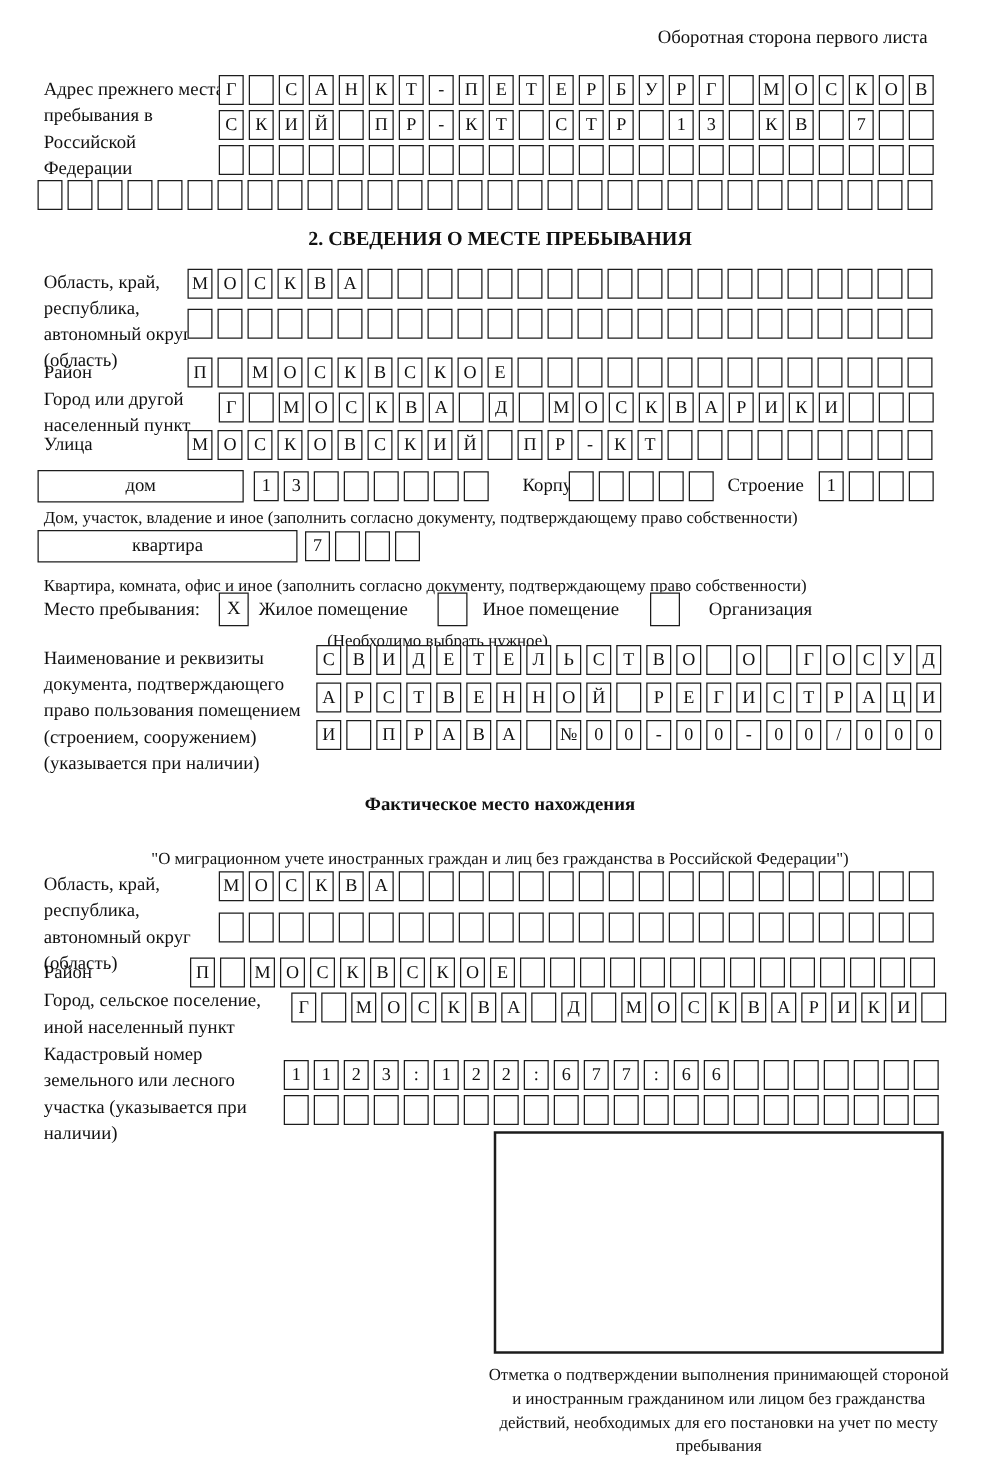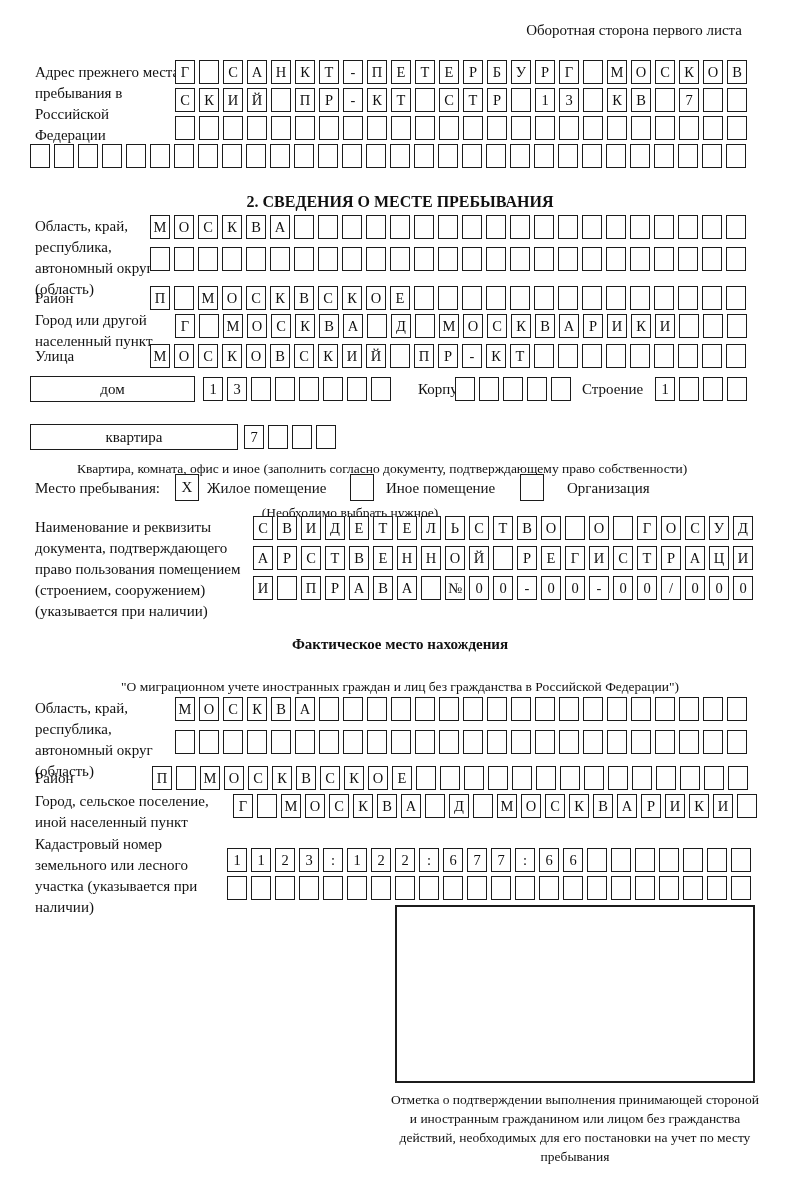--- a/index.html
+++ b/index.html
@@ -141,21 +141,21 @@
       <span class="cell"></span>
       <span class="cell"></span>
       <span class="cell"></span>
       <span class="cell"></span>
       <span class="cell"></span>
       <span class="cell"></span>
       <span class="cell"></span>
       <span class="cell"></span>
     </div>
 
-  <div class="abs title center" style="top:193px;">2. СВЕДЕНИЯ О МЕСТЕ ПРЕБЫВАНИЯ</div>
+  <div class="abs title center" style="top:183px;">2. СВЕДЕНИЯ О МЕСТЕ ПРЕБЫВАНИЯ</div>
 
   <div class="abs lbl" style="left:35px;top:216px;width:122px;">Область, край, республика, автономный округ (область)</div>
   <div class="abs row" style="left:150px;top:215px;">
       <span class="cell">М</span>
       <span class="cell">О</span>
       <span class="cell">С</span>
       <span class="cell">К</span>
       <span class="cell">В</span>
       <span class="cell">А</span>
       <span class="cell"></span>
@@ -311,29 +311,30 @@
       <span class="cell"></span>
       <span class="cell"></span>
     </div>
   <div class="abs lbl" style="left:582px;top:379px;">Строение</div>
   <div class="abs row" style="left:655px;top:377px;">
       <span class="cell">1</span>
       <span class="cell"></span>
       <span class="cell"></span>
       <span class="cell"></span>
     </div>
+  <div class="abs cap" style="left:35px;top:405px;">Дом, участок, владение и иное (заполнить согласно документу, подтверждающему право собственности)</div>
 
   <div class="abs wbox" style="left:30px;top:424px;width:208px;">квартира</div>
   <div class="abs row" style="left:244px;top:425px;">
       <span class="cell">7</span>
       <span class="cell"></span>
       <span class="cell"></span>
       <span class="cell"></span>
     </div>
-  <div class="abs cap" style="left:35px;top:460px;margin-left:42px;">Квартира, комната, офис и иное (заполнить согласно документу, подтверждающему право собственности)</div>
+  <div class="abs cap" style="left:35px;top:460px;">Квартира, комната, офис и иное (заполнить согласно документу, подтверждающему право собственности)</div>
 
   <div class="abs lbl" style="left:35px;top:478px;">Место пребывания:</div>
   <div class="abs cb" style="left:175px;top:474px;">X</div>
   <div class="abs lbl" style="left:207px;top:478px;">Жилое помещение</div>
   <div class="abs cb" style="left:350px;top:474px;"></div>
   <div class="abs lbl" style="left:386px;top:478px;">Иное помещение</div>
   <div class="abs cb" style="left:520px;top:474px;"></div>
   <div class="abs lbl" style="left:567px;top:478px;">Организация</div>
   <div class="abs cap" style="left:0;top:504px;width:700px;text-align:center;">(Необходимо выбрать нужное)</div>
 

